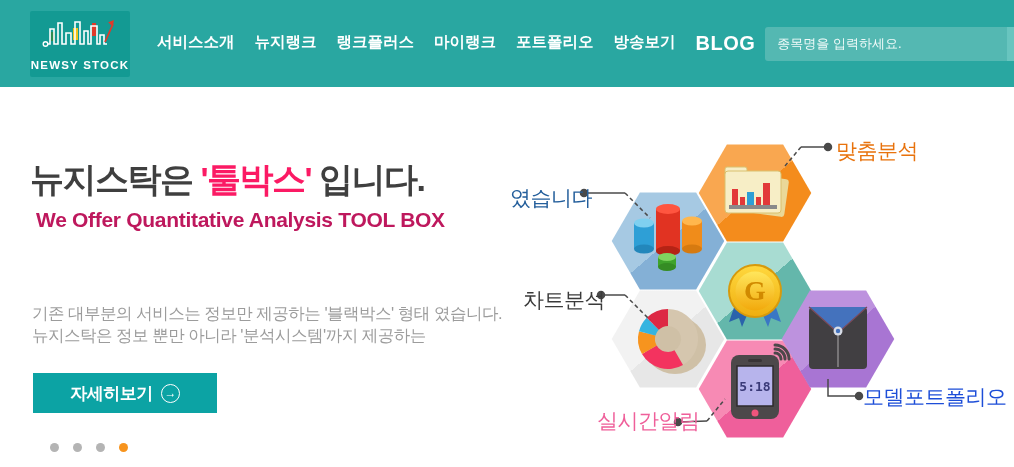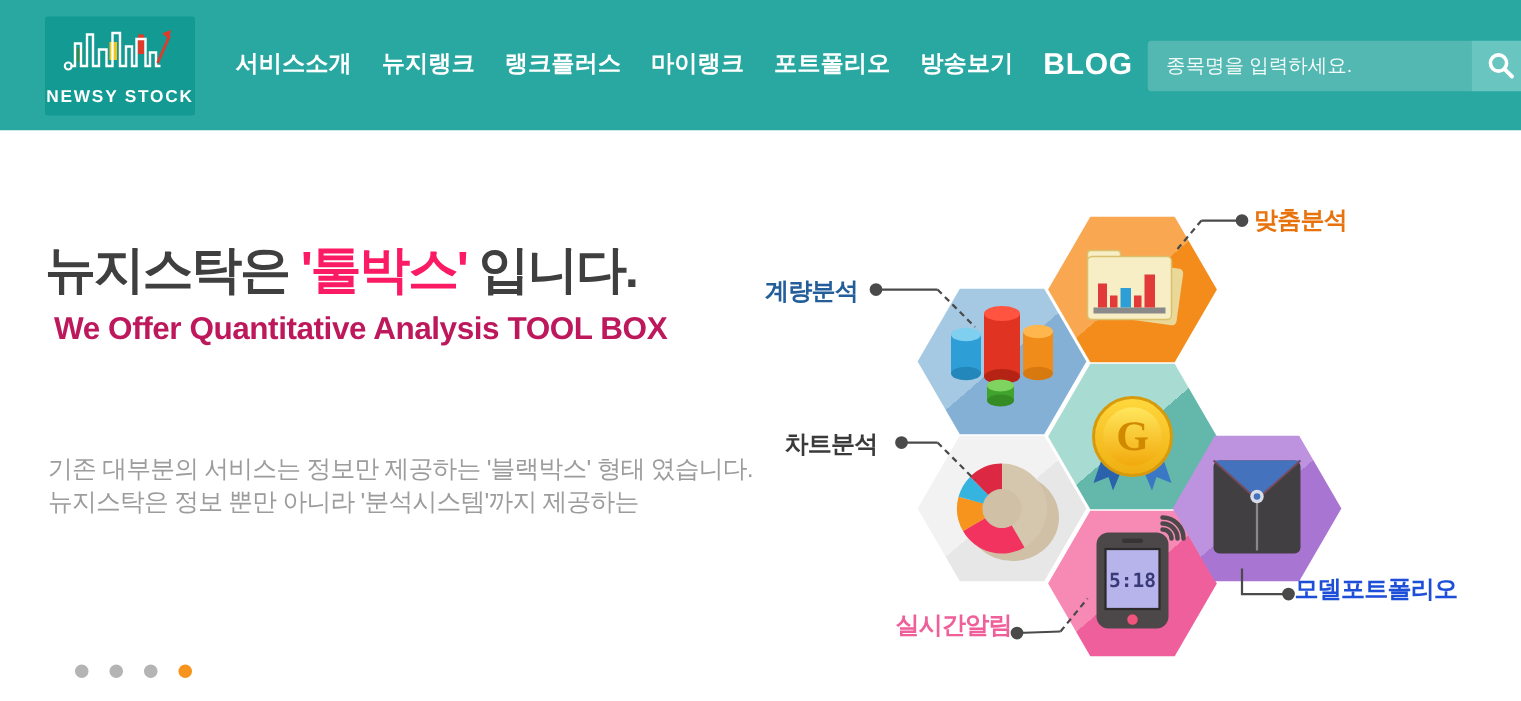--- a/index.html
+++ b/index.html
@@ -7,40 +7,40 @@
   .page { position:relative; width:1014px; height:467px; background:#ffffff; overflow:hidden; }
 
   
   .header { position:relative; height:87px; background:#29a7a1; display:flex; align-items:center; padding-left:30px; }
   .logo { width:100px; height:66px; background:#139a93; border-radius:2px; display:flex; flex-direction:column; align-items:center; justify-content:center; cursor:pointer; flex:0 0 auto; }
   .logo-text { color:#ffffff; font-size:11.5px; font-weight:600; letter-spacing:1.2px; margin-top:6px; white-space:nowrap; }
   .nav { display:flex; margin-left:17px; }
   .nav a { display:block; color:#ffffff; font-size:15.5px; font-weight:bold; text-decoration:none; padding:10px; white-space:nowrap; }
   .nav a.blog { font-size:20px; letter-spacing:0.5px; }
   .search { margin-left:auto; margin-right:24px; display:flex; height:34px; border-radius:3px; overflow:hidden; flex:0 0 auto; }
-  .search input { width:216px; border:none; outline:none; background:#54b8b2; color:#4c1d95; font-size:13px; padding:0 12px; font-family:"Liberation Sans", sans-serif; }
+  .search input { width:242px; border:none; outline:none; background:#54b8b2; color:#4c1d95; font-size:13px; padding:0 12px; font-family:"Liberation Sans", sans-serif; }
   .search input::placeholder { color:#f2fbfa; opacity:1; }
   .search button { width:38px; border:none; background:#68c5bf; display:flex; align-items:center; justify-content:center; cursor:pointer; }
 
   
   .hero { position:relative; height:380px; background:#ffffff; }
   .headline { position:absolute; left:30px; top:70px; font-size:34px; font-weight:bold; color:#3f3f3f; letter-spacing:-1.5px; white-space:nowrap; }
   .headline .accent { color:#fb1a64; }
   .subtitle { position:absolute; left:36px; top:121px; font-size:21px; font-weight:bold; color:#be185d; letter-spacing:-0.3px; white-space:nowrap; }
   .desc { position:absolute; left:32px; top:183px; font-size:16.5px; color:#9c9c9c; line-height:22px; letter-spacing:-0.5px;margin-top:32px; }
   .cta { position:absolute; left:33px; top:286px; width:184px; height:40px; background:#0ca3a4; border:none; color:#ffffff; font-size:17px; font-weight:bold; font-family:"Liberation Sans", sans-serif; display:flex; align-items:center; justify-content:center; gap:8px; cursor:pointer; letter-spacing:-0.5px; }
   .cta .arrow-circle { width:19px; height:19px; border:1.5px solid #ffffff; border-radius:50%; display:flex; align-items:center; justify-content:center; font-size:12px; font-weight:bold; line-height:1; }
   .dots { position:absolute; left:50px; top:356px; display:flex; gap:14px; }
   .dot { width:9px; height:9px; border-radius:50%; background:#b4b4b4; cursor:pointer; }
   .dot.active { background:#f7941e; }
 
   
   .hexart { position:absolute; left:460px; top:30px; width:554px; height:350px; }
   .hexart svg { position:absolute; left:0; top:0; }
-  .hex-label { position:absolute; font-size:16px; font-weight:bold; white-space:nowrap; letter-spacing:-0.5px; }
+  .hex-label { position:absolute; font-size:21px; font-weight:normal; white-space:nowrap; letter-spacing:-0.5px; }
   .lbl-quant    { left:50px;  top:67px;  color:#235e9b; }
   .lbl-chart    { left:63px;  top:169px; color:#3a3a3a; }
   .lbl-custom   { left:376px; top:20px;  color:#e8720c; }
   .lbl-realtime { left:137px; top:290px; color:#ef5f9a; }
   .lbl-model    { left:403px; top:266px; color:#1d4ed8; }
 </style>
 </head>
 <body>
 
 <div class="page">
@@ -86,20 +86,24 @@
       <span>뉴지스탁은 </span><span class="accent">'툴박스'</span><span> 입니다.</span>
     </div>
 
     <div class="subtitle">We Offer Quantitative Analysis TOOL BOX</div>
 
     <div class="desc">
       <div>기존 대부분의 서비스는 정보만 제공하는 '블랙박스' 형태 였습니다.</div>
       <div>뉴지스탁은 정보 뿐만 아니라 '분석시스템'까지 제공하는</div>
     </div>
 
+    <button class="cta">
+      <span>자세히보기</span>
+      <span class="arrow-circle">→</span>
+    </button>
 
     <div class="dots">
       <span class="dot"></span>
       <span class="dot"></span>
       <span class="dot"></span>
       <span class="dot active"></span>
     </div>
 
     <div class="hexart">
       <svg width="554" height="350" viewBox="0 0 554 350">
@@ -229,20 +233,20 @@
             <line x1="368" y1="30" x2="341" y2="30"></line>
             <line x1="341" y1="30" x2="325" y2="49" stroke-dasharray="4 3"></line>
           <circle cx="218" cy="305" r="3.5"></circle>
             <line x1="218" y1="305" x2="247" y2="304"></line>
             <line x1="247" y1="304" x2="265" y2="282" stroke-dasharray="4 3"></line>
           <circle cx="399" cy="279" r="3.5"></circle>
             <polyline points="368,262 368,279 396,279" fill="none"></polyline>
         </g>
       </svg>
 
-      <div class="hex-label lbl-quant">계량분석</div>
+      <div class="hex-label lbl-quant">였습니다</div>
       <div class="hex-label lbl-chart">차트분석</div>
       <div class="hex-label lbl-custom">맞춤분석</div>
       <div class="hex-label lbl-realtime">실시간알림</div>
       <div class="hex-label lbl-model">모델포트폴리오</div>
     </div>
   </div>
 </div>
 
 </body></html>

